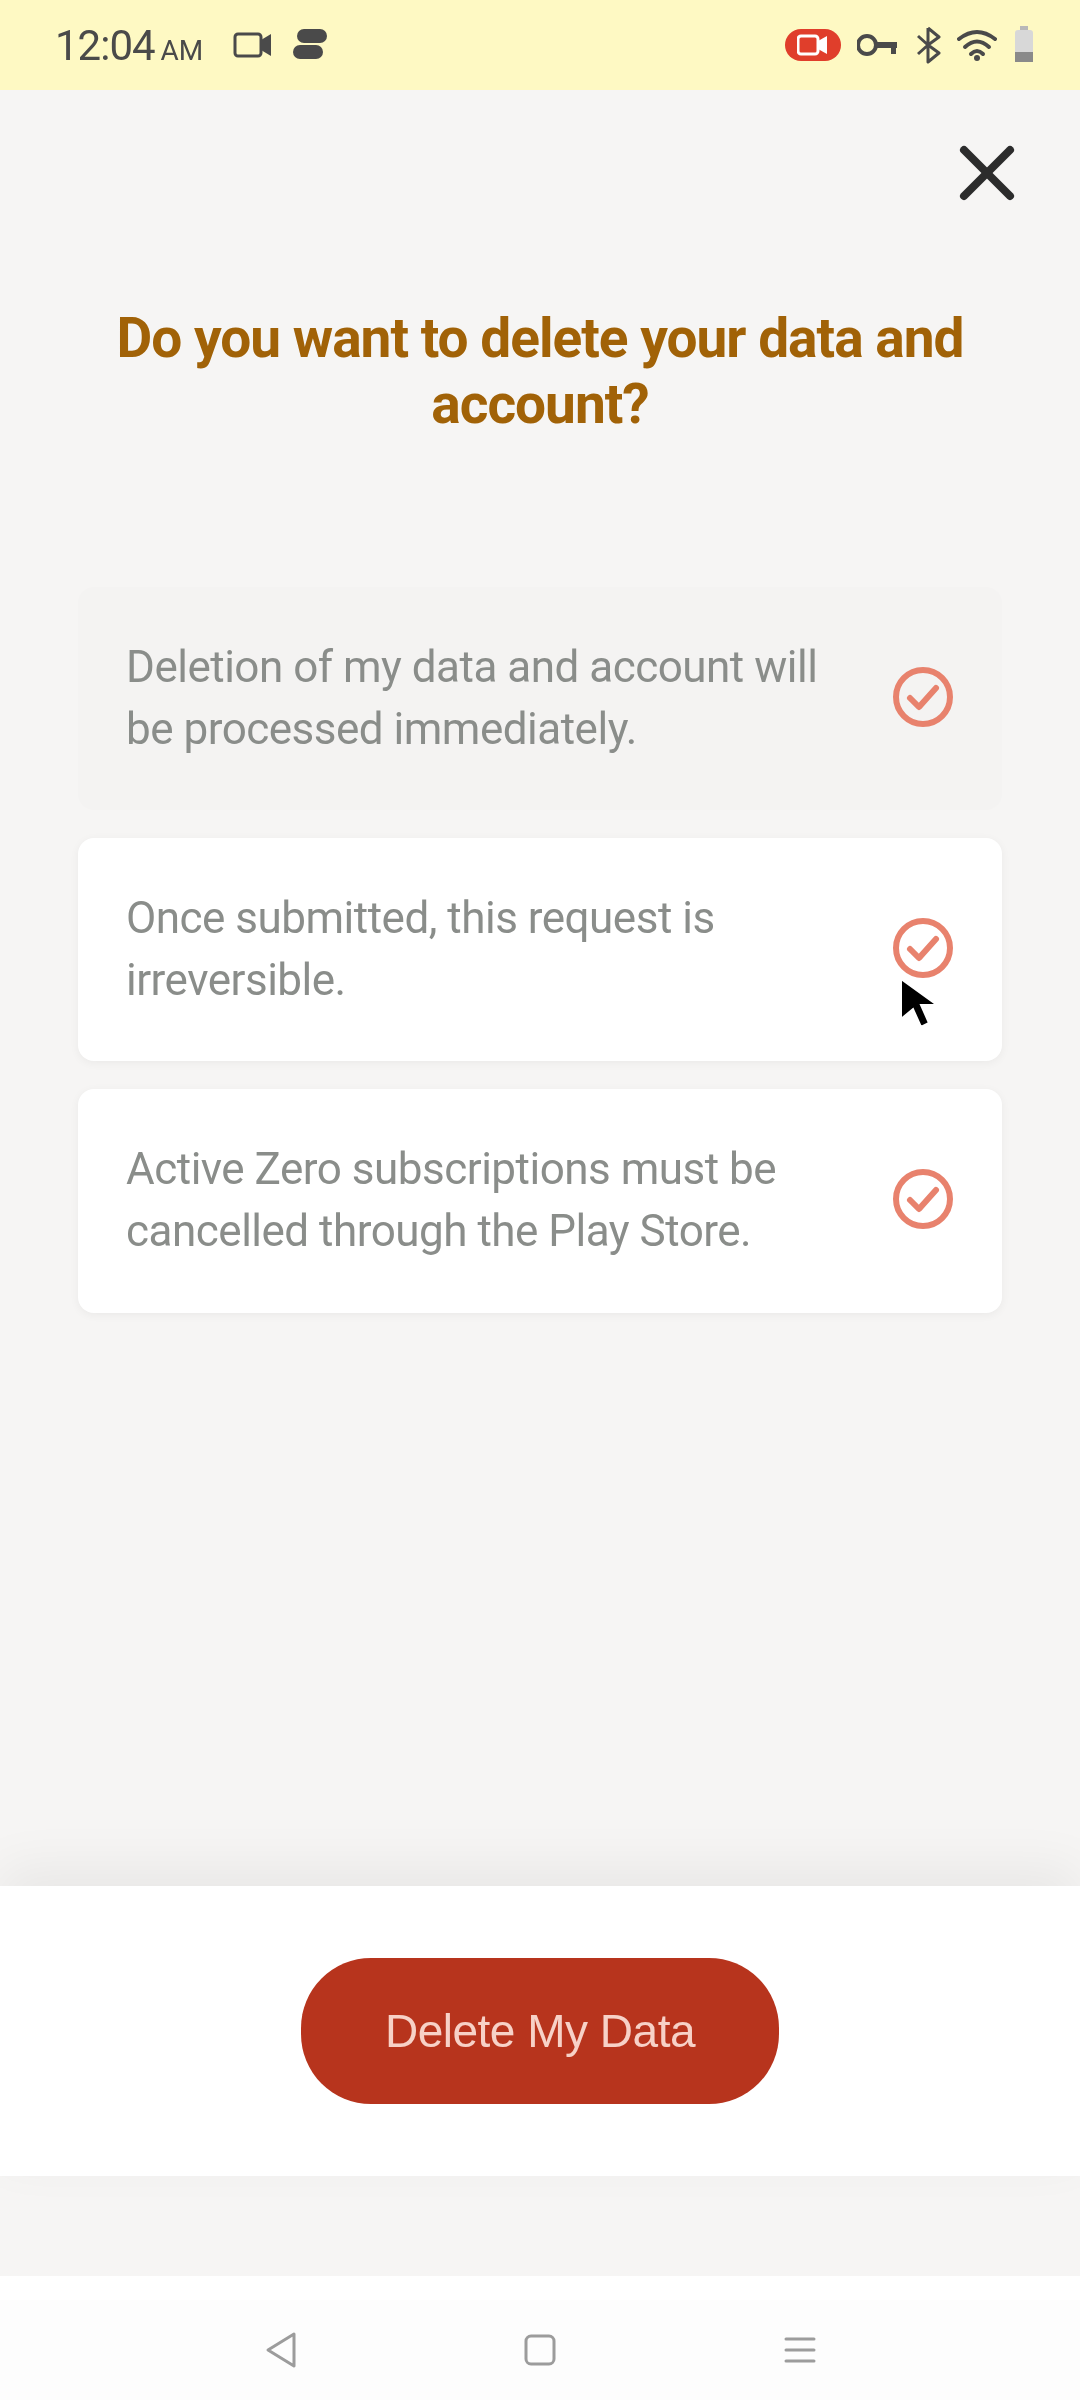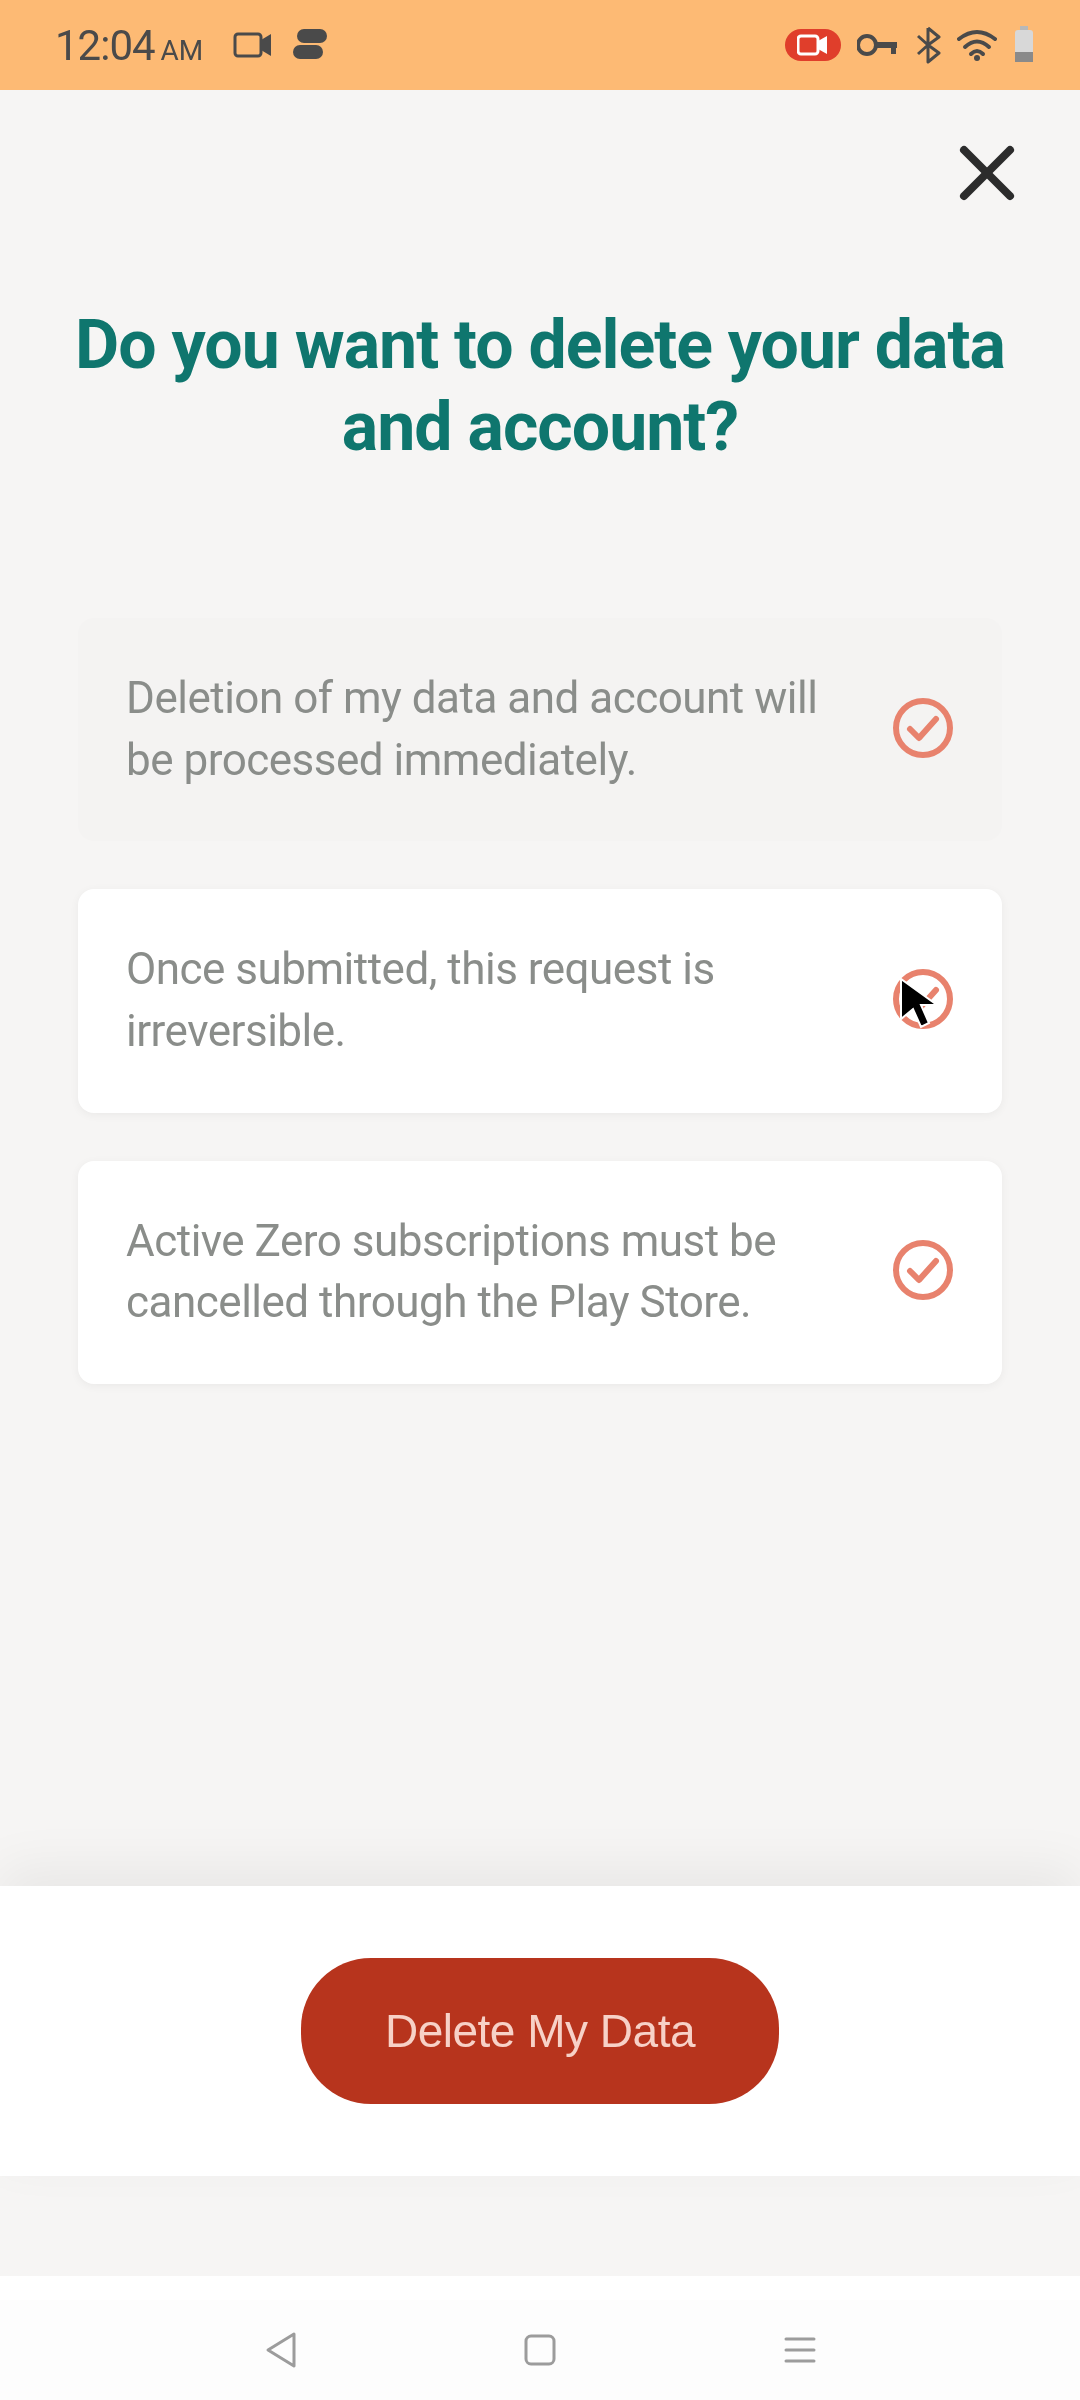--- a/index.html
+++ b/index.html
@@ -16,21 +16,21 @@
       position: relative;
       overflow: hidden;
     }
     
     .status-bar {
       height: 90px;
       display: flex;
       align-items: center;
       justify-content: space-between;
       padding: 0 45px 0 55px;
-      background: #fdba74;
+      background: #fef9c3;
     }
     .status-left {
       display: flex;
       align-items: baseline;
       gap: 30px;
     }
     .status-time {
       font-size: 42px;
       font-weight: 400;
       color: #4a4a4a;
@@ -76,40 +76,40 @@
       padding: 52px 62px 0 0;
     }
     .close-btn {
       display: block;
     }
     .content {
       text-align: center;
       padding: 215px 65px 0;
     }
     .title {
-      font-size: 68px;
+      font-size: 55px;
       font-weight: 700;
-      color: #0f766e;
+      color: #a16207;
       line-height: 1.2;
       letter-spacing: -1px;
       margin-bottom: 55px;
     }
     .subtitle {
       font-size: 46px;
       font-weight: 400;
       color: #8f928f;
       line-height: 1.42;
       letter-spacing: -0.5px;
       padding: 0 45px;
     }
     .cards {
       margin: 150px 78px 0;
       display: flex;
       flex-direction: column;
-      gap: 48px;
+      gap: 28px;
     }
     .card {
       background: #ffffff;
       border-radius: 16px;
       padding: 50px 48px;
       display: flex;
       align-items: center;
       justify-content: space-between;
       gap: 30px;
       box-shadow: 0 2px 10px rgba(0,0,0,0.05);

